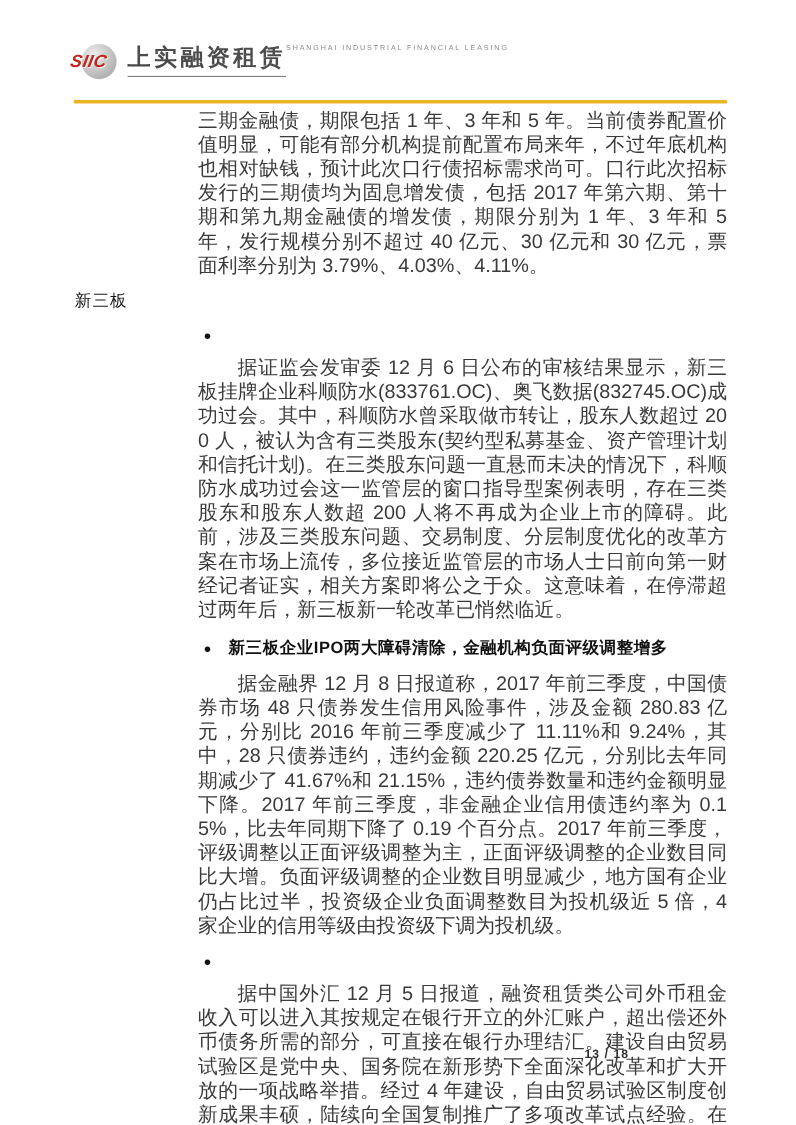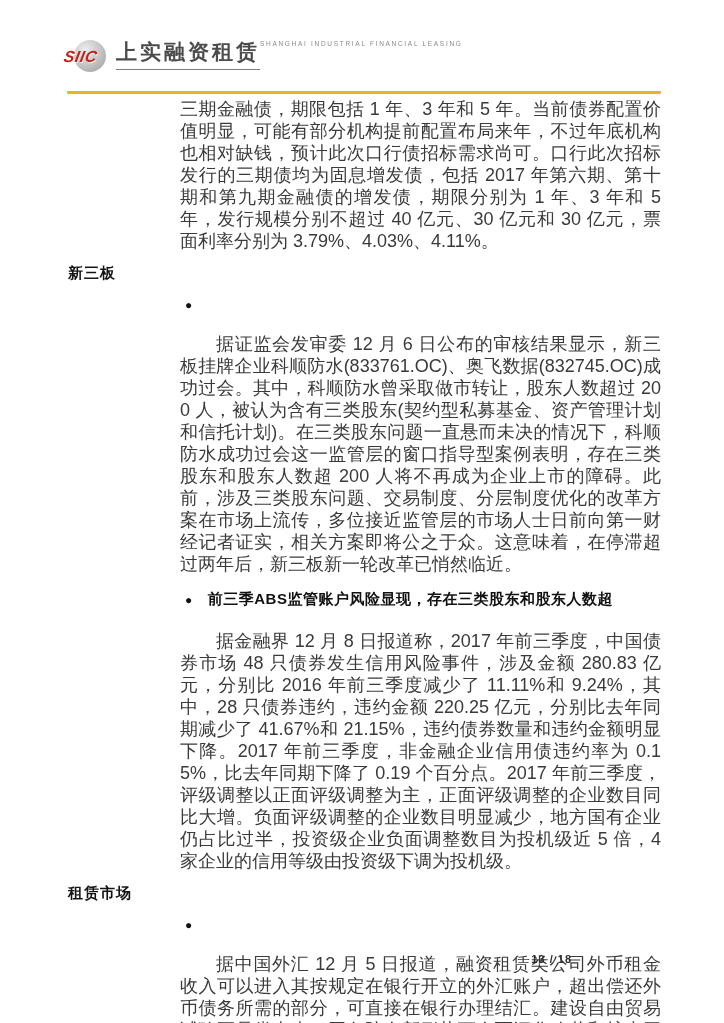--- a/index.html
+++ b/index.html
@@ -44,28 +44,28 @@
   .content { position:absolute; left:0; top:96px; width:724px; }
   .para {
     margin-left:180px; width:481px;
     font-size:18px; line-height:22px; text-align:justify;
     color:#3a3a3a; word-break:break-all;
   }
   .para.indent { text-indent:2em; }
   .intro { margin-top:2px; }
   .section-heading {
     margin:12px 0 0 68px;
-    font-size:15px; font-weight:bold; color:#141414; letter-spacing:1px;
+    font-size:15px; font-weight:normal; color:#141414; letter-spacing:1px;
   }
   .headline {
     margin:15px 0 0 185px; display:flex; align-items:center;
     font-size:15px; font-weight:bold; color:#111111; letter-spacing:.5px;
   }
   .bullet { font-size:12px; margin-right:15px; color:#111111; }
-  .section-para { margin-top:21px; }
+  .section-para { margin-top:11px; }
 
   
   .footer {
     position:absolute; left:0; top:953px; width:572px; text-align:right;
     font-size:11px; font-weight:bold; color:#2e2e2e; letter-spacing:1px;
   }
 </style>
 </head>
 <body>
 
@@ -92,27 +92,26 @@
       <h2 class="section-heading">新三板</h2>
       <div class="headline">
         <span class="bullet">●</span>
       </div>
       <p class="para indent section-para">据证监会发审委 12 月 6 日公布的审核结果显示，新三板挂牌企业科顺防水(833761.OC)、奥飞数据(832745.OC)成功过会。其中，科顺防水曾采取做市转让，股东人数超过 200 人，被认为含有三类股东(契约型私募基金、资产管理计划和信托计划)。在三类股东问题一直悬而未决的情况下，科顺防水成功过会这一监管层的窗口指导型案例表明，存在三类股东和股东人数超 200 人将不再成为企业上市的障碍。此前，涉及三类股东问题、交易制度、分层制度优化的改革方案在市场上流传，多位接近监管层的市场人士日前向第一财经记者证实，相关方案即将公之于众。这意味着，在停滞超过两年后，新三板新一轮改革已悄然临近。</p>
     </div>
 
     <div>
       <div class="headline">
         <span class="bullet">●</span>
-        <span>前三季ABS监管账户风险显现，存在三类股东和股东人数超</span>
+        <span>新三板企业IPO两大障碍清除，金融机构负面评级调整增多</span>
       </div>
       <p class="para indent section-para">据金融界 12 月 8 日报道称，2017 年前三季度，中国债券市场 48 只债券发生信用风险事件，涉及金额 280.83 亿元，分别比 2016 年前三季度减少了 11.11%和 9.24%，其中，28 只债券违约，违约金额 220.25 亿元，分别比去年同期减少了 41.67%和 21.15%，违约债券数量和违约金额明显下降。2017 年前三季度，非金融企业信用债违约率为 0.15%，比去年同期下降了 0.19 个百分点。2017 年前三季度，评级调整以正面评级调整为主，正面评级调整的企业数目同比大增。负面评级调整的企业数目明显减少，地方国有企业仍占比过半，投资级企业负面调整数目为投机级近 5 倍，4 家企业的信用等级由投资级下调为投机级。</p>
     </div>
 
     <div>
-      <h2 class="section-heading">租赁市场</h2>
       <div class="headline">
         <span class="bullet">●</span>
       </div>
       <p class="para indent section-para">据中国外汇 12 月 5 日报道，融资租赁类公司外币租金收入可以进入其按规定在银行开立的外汇账户，超出偿还外币债务所需的部分，可直接在银行办理结汇。建设自由贸易试验区是党中央、国务院在新形势下全面深化改革和扩大开放的一项战略举措。经过 4 年建设，自由贸易试验区制度创新成果丰硕，陆续向全国复制推广了多项改革试点经验。在这一过程中，外汇局一直积极探索创新，主动服务国家战略，在自由贸易试验区推出了多项改革创新，允许融资租赁类公司收取外币租金就是其中一项。融资租赁类公司收取外币租金政策在全国的推广实施，既是外汇管理部门进一步深化</p>
     </div>
 
   </div>
 
   <div class="footer">13 / 18</div>
 

